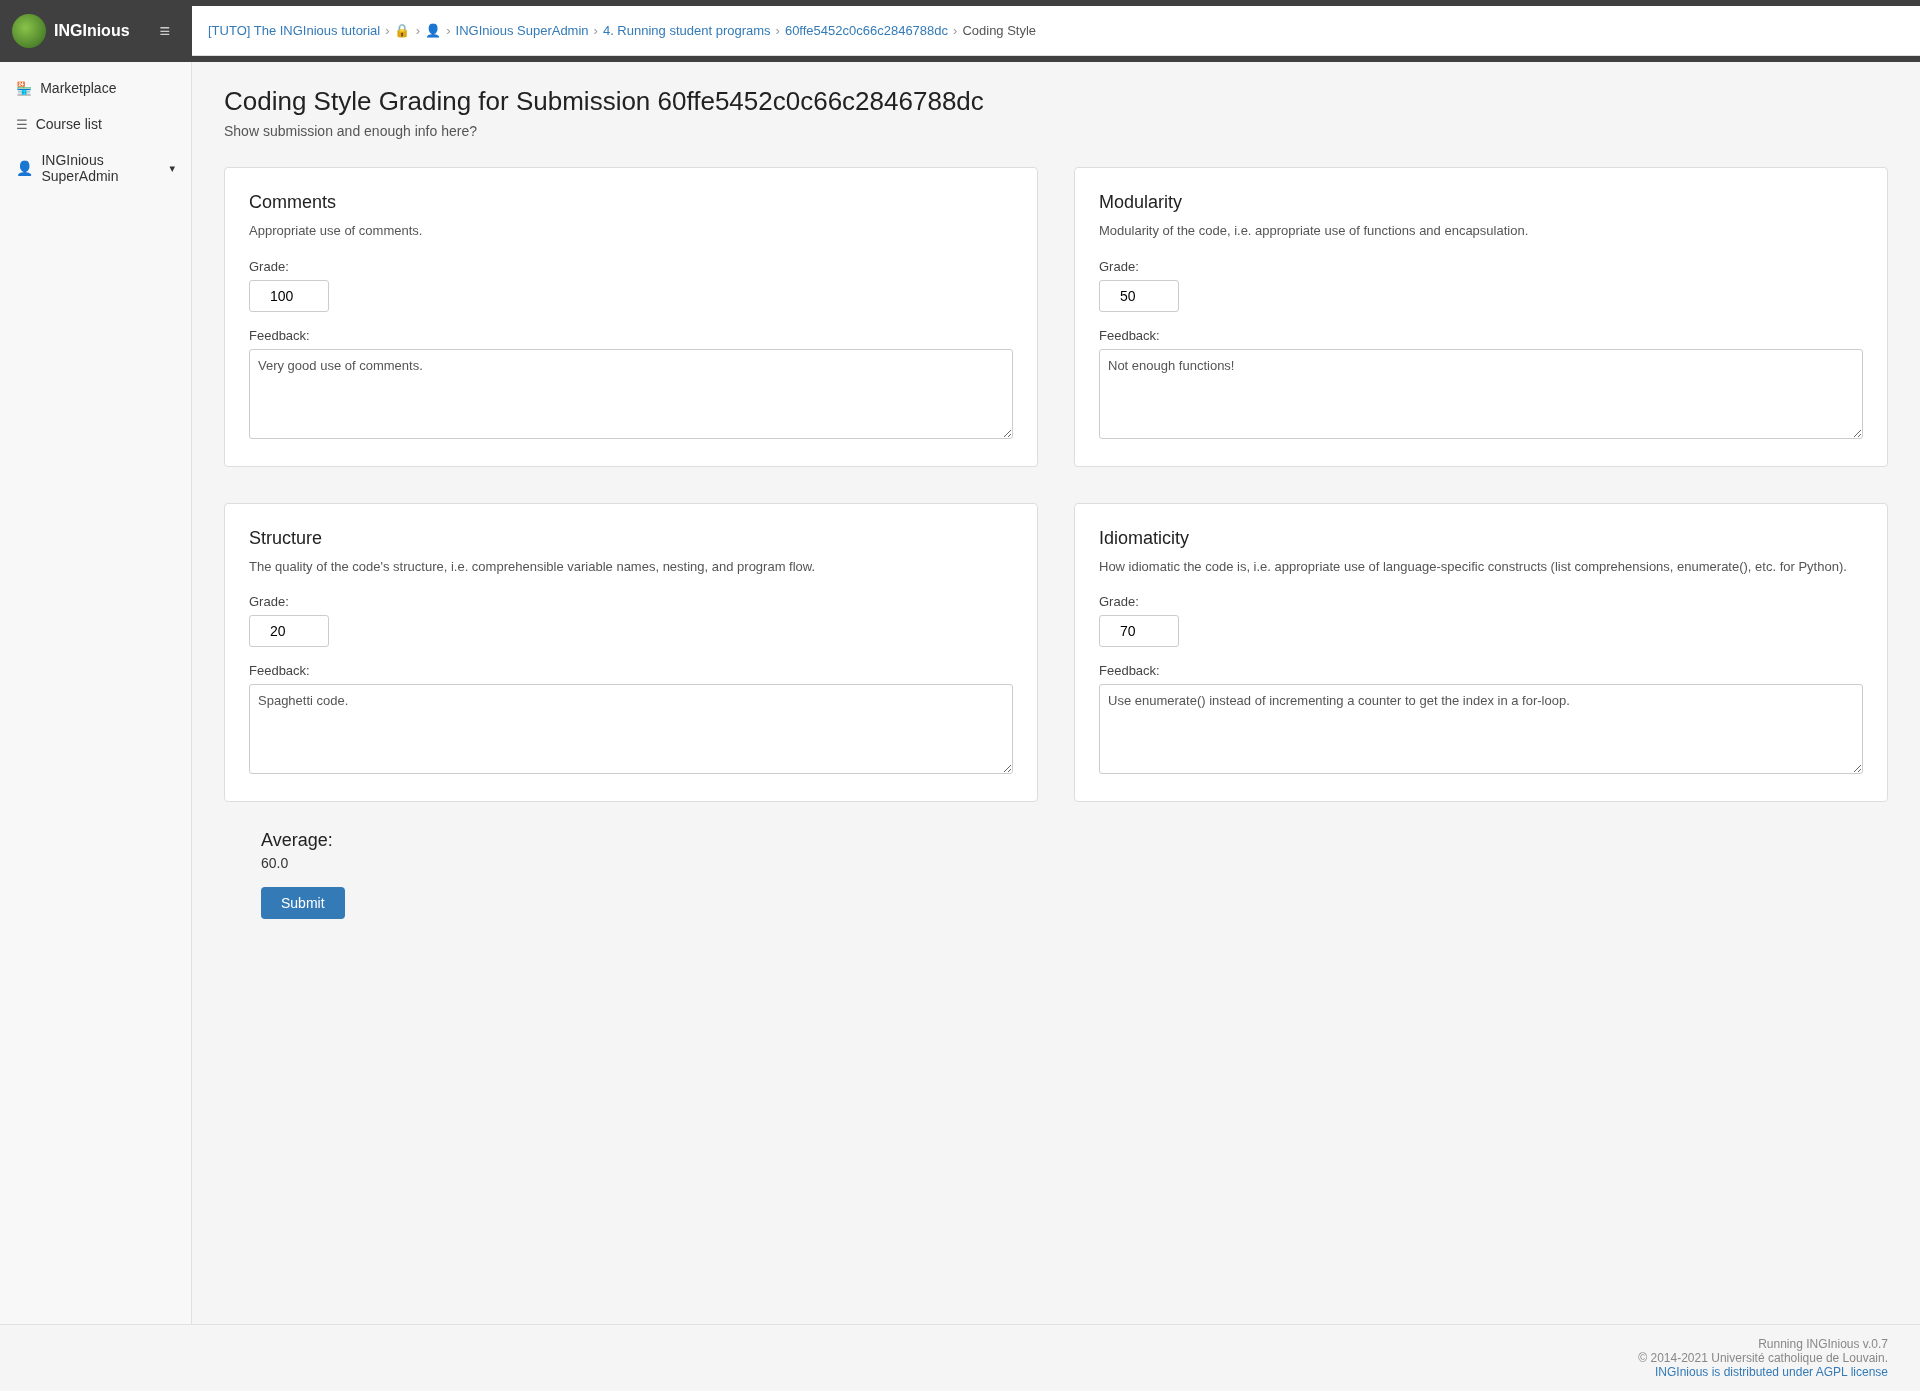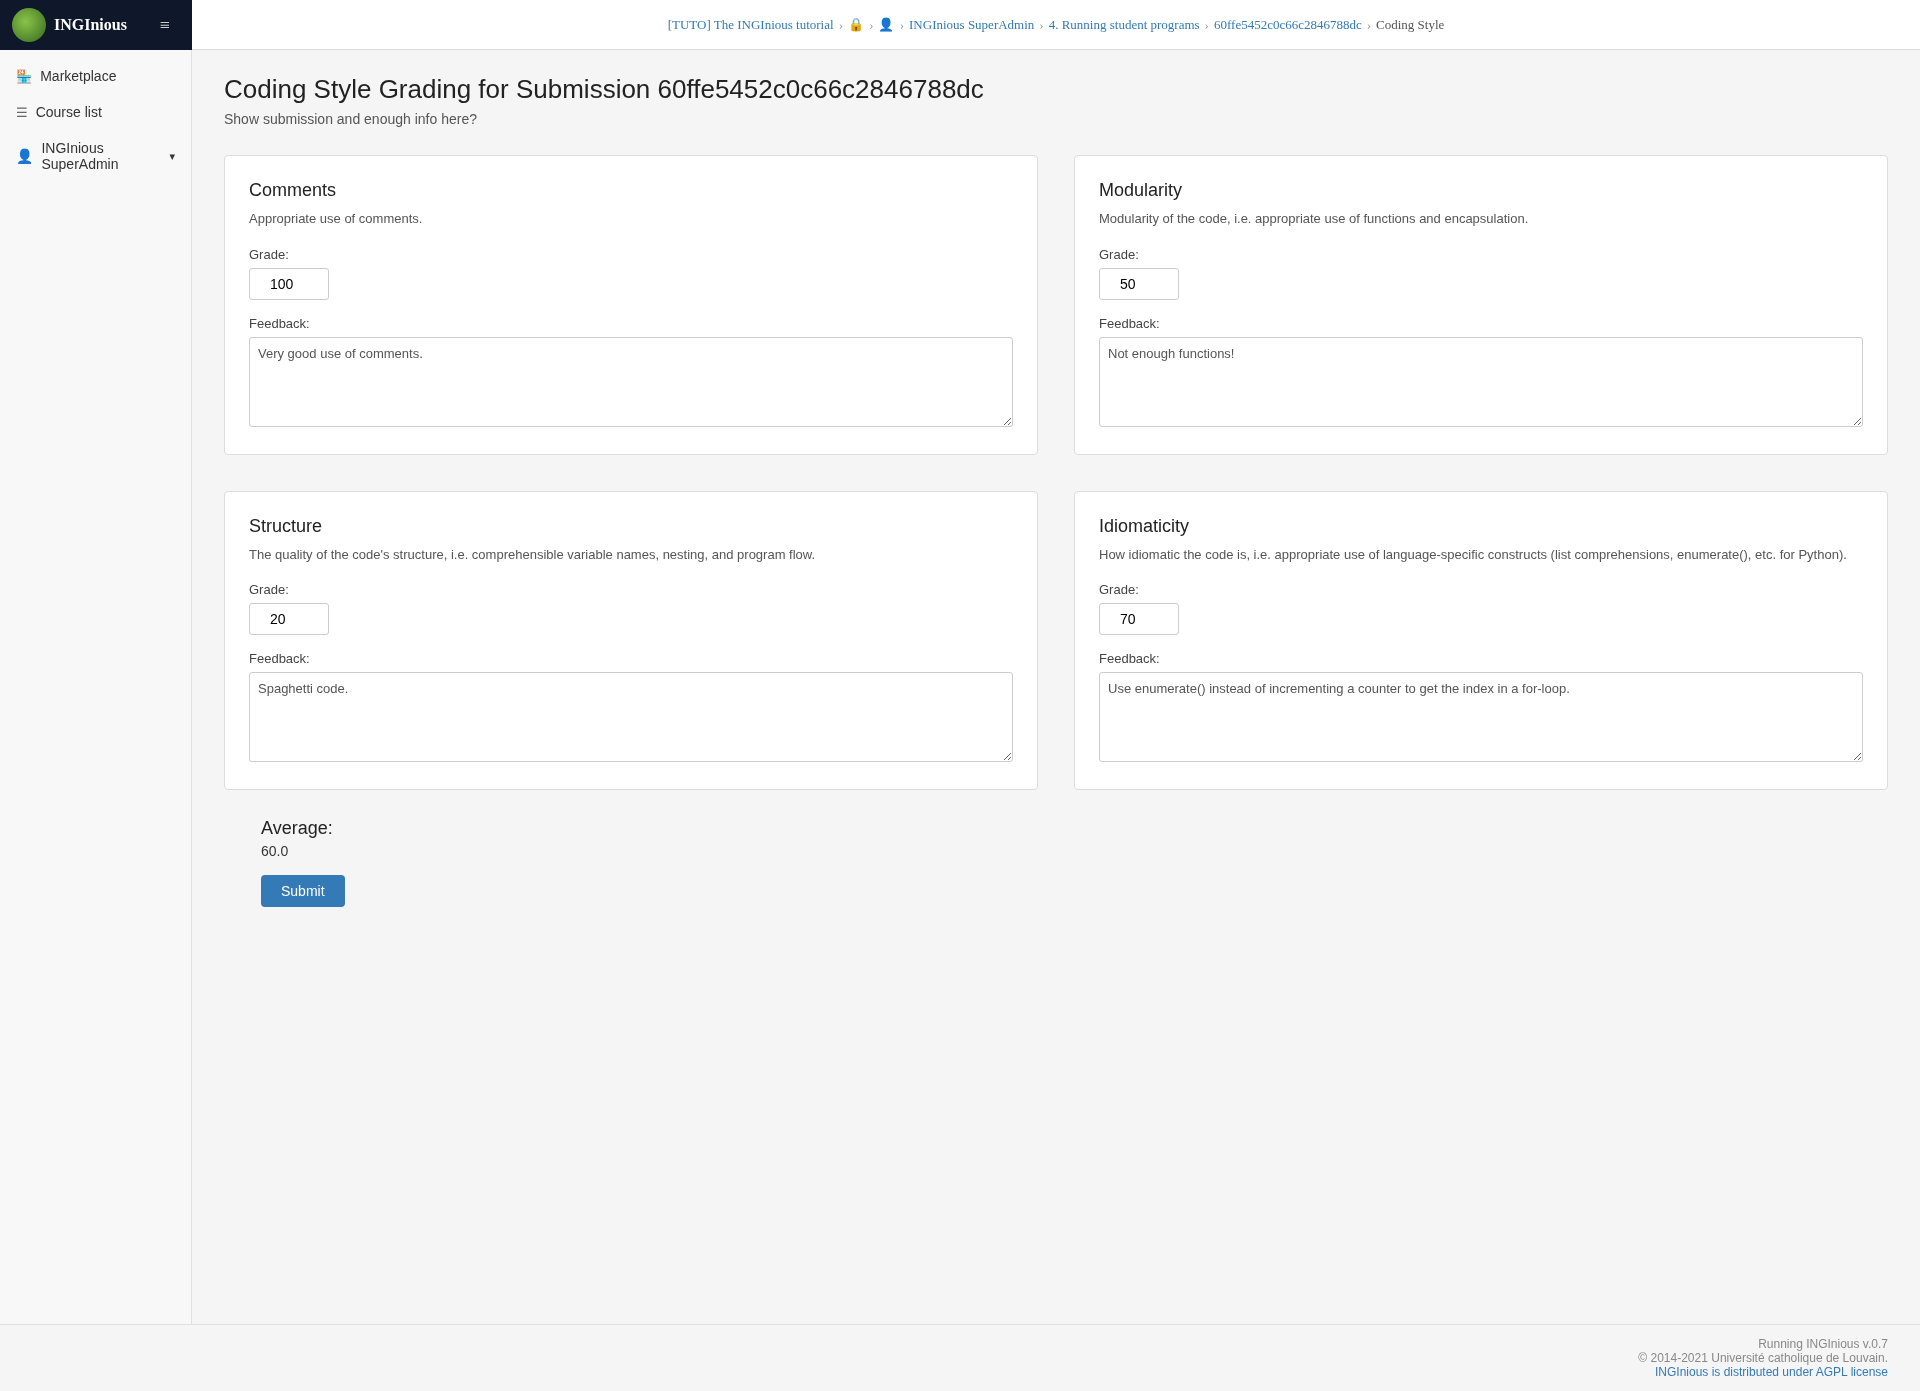--- a/index.html
+++ b/index.html
@@ -1,26 +1,25 @@
 <!DOCTYPE html>
 <html><head>
   <meta charset="utf-8">
   <style>
     * { box-sizing: border-box; margin: 0; padding: 0; }
     body { font-family: -apple-system, BlinkMacSystemFont, "Segoe UI", Helvetica, Arial, sans-serif; font-size: 14px; background: #f5f5f5; color: #333; display: flex; flex-direction: column; height: 100vh; }
 
     
     .top-nav {
-      background: #0f172a;
+      background: #404040;
       color: #fff;
       display: flex;
       align-items: center;
-      height: 50px;
+      height: 62px;
       flex-shrink: 0;
-      font-family: Liberation Serif, serif;
     }
     .top-nav-logo {
       display: flex;
       align-items: center;
       padding: 0 12px;
       gap: 8px;
       min-width: 192px;
     }
     .logo-circle {
       width: 34px;
@@ -44,21 +43,20 @@
     .breadcrumb-bar {
       flex: 1;
       background: #fff;
       border-bottom: 1px solid #ddd;
       padding: 0 16px;
       height: 50px;
       display: flex;
       align-items: center;
       font-size: 13px;
       color: #555;
-      justify-content: center;
     }
     .breadcrumb-bar span { color: #555; }
     .breadcrumb-bar a { color: #337ab7; text-decoration: none; }
     .breadcrumb-bar .sep { margin: 0 5px; color: #999; }
 
     
     .layout {
       display: flex;
       flex: 1;
       overflow: hidden;

